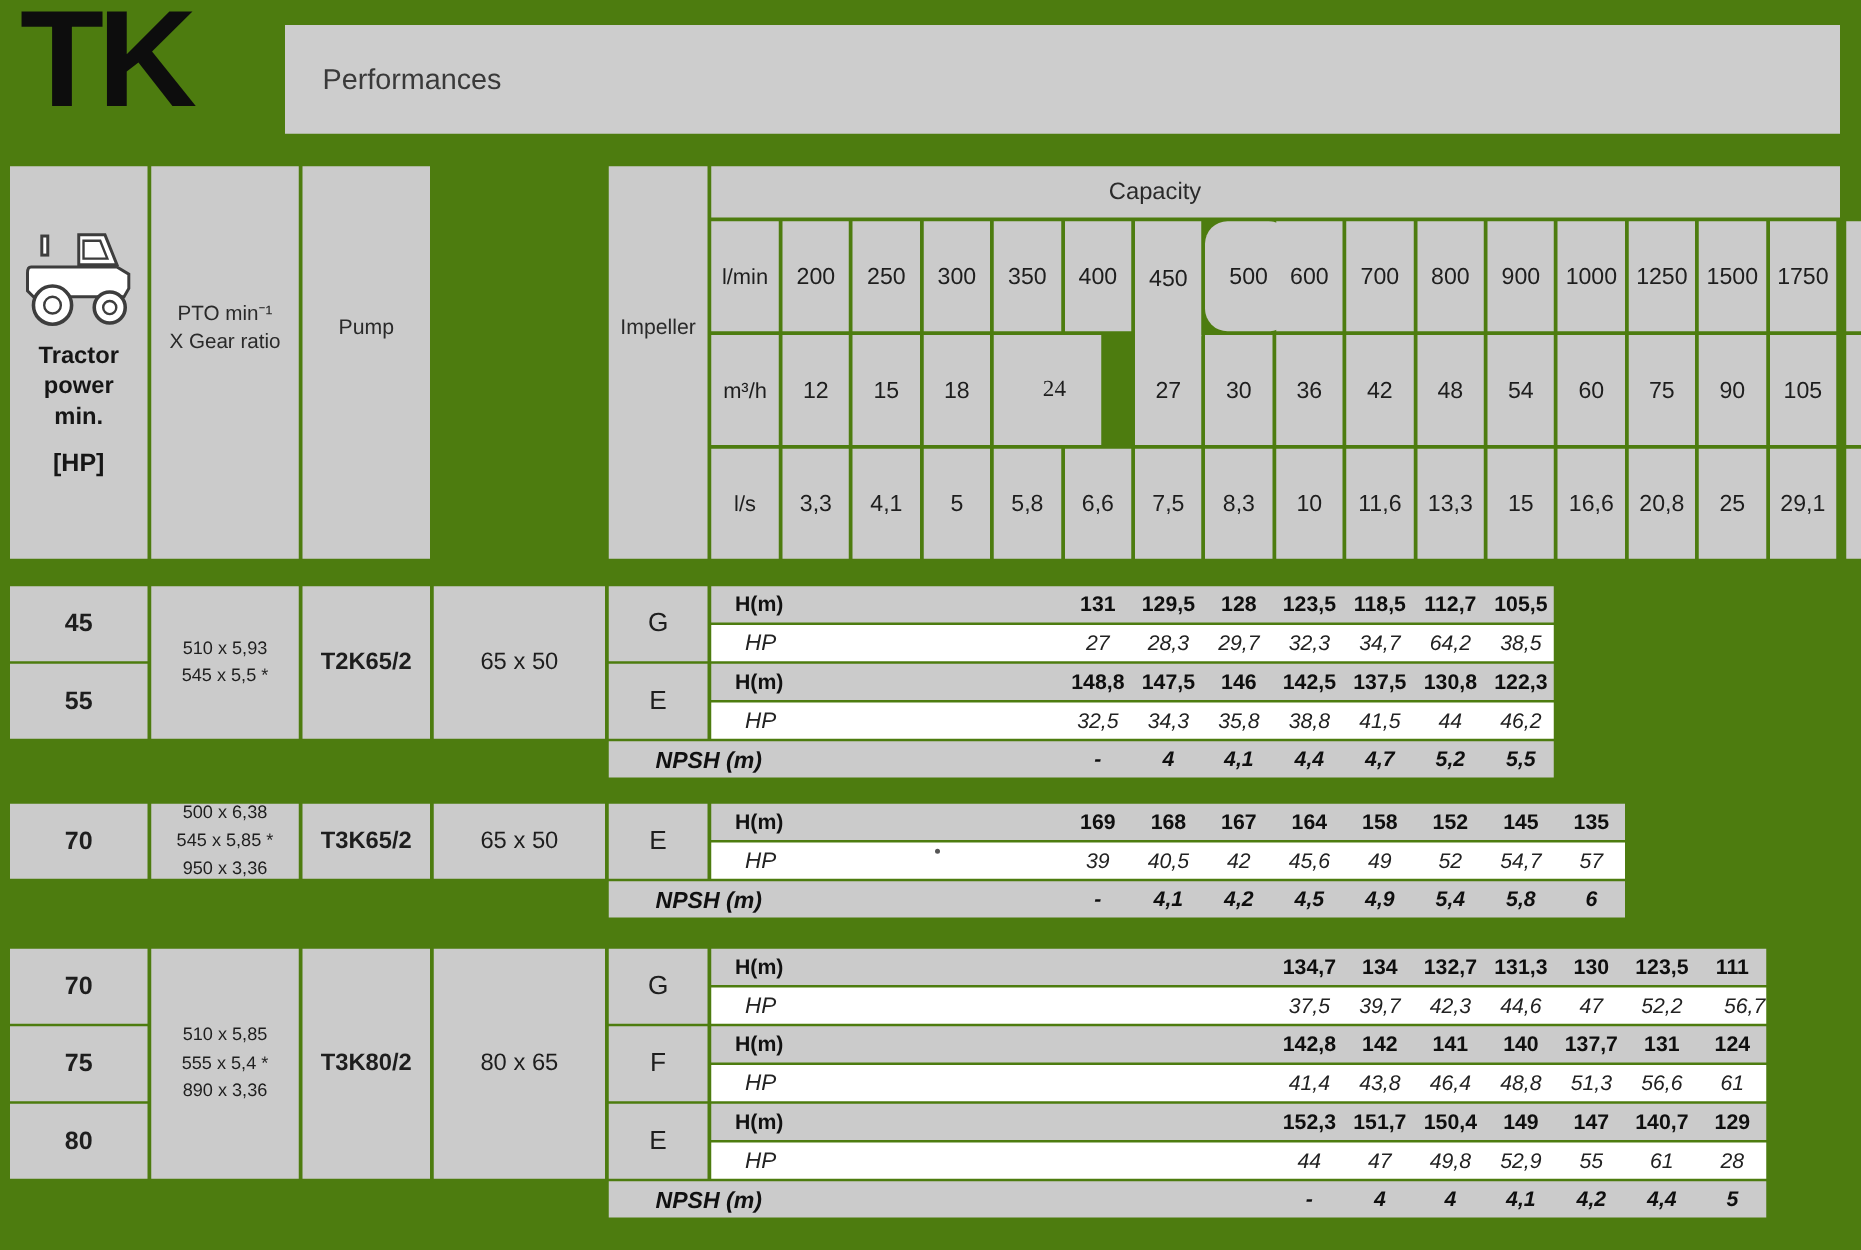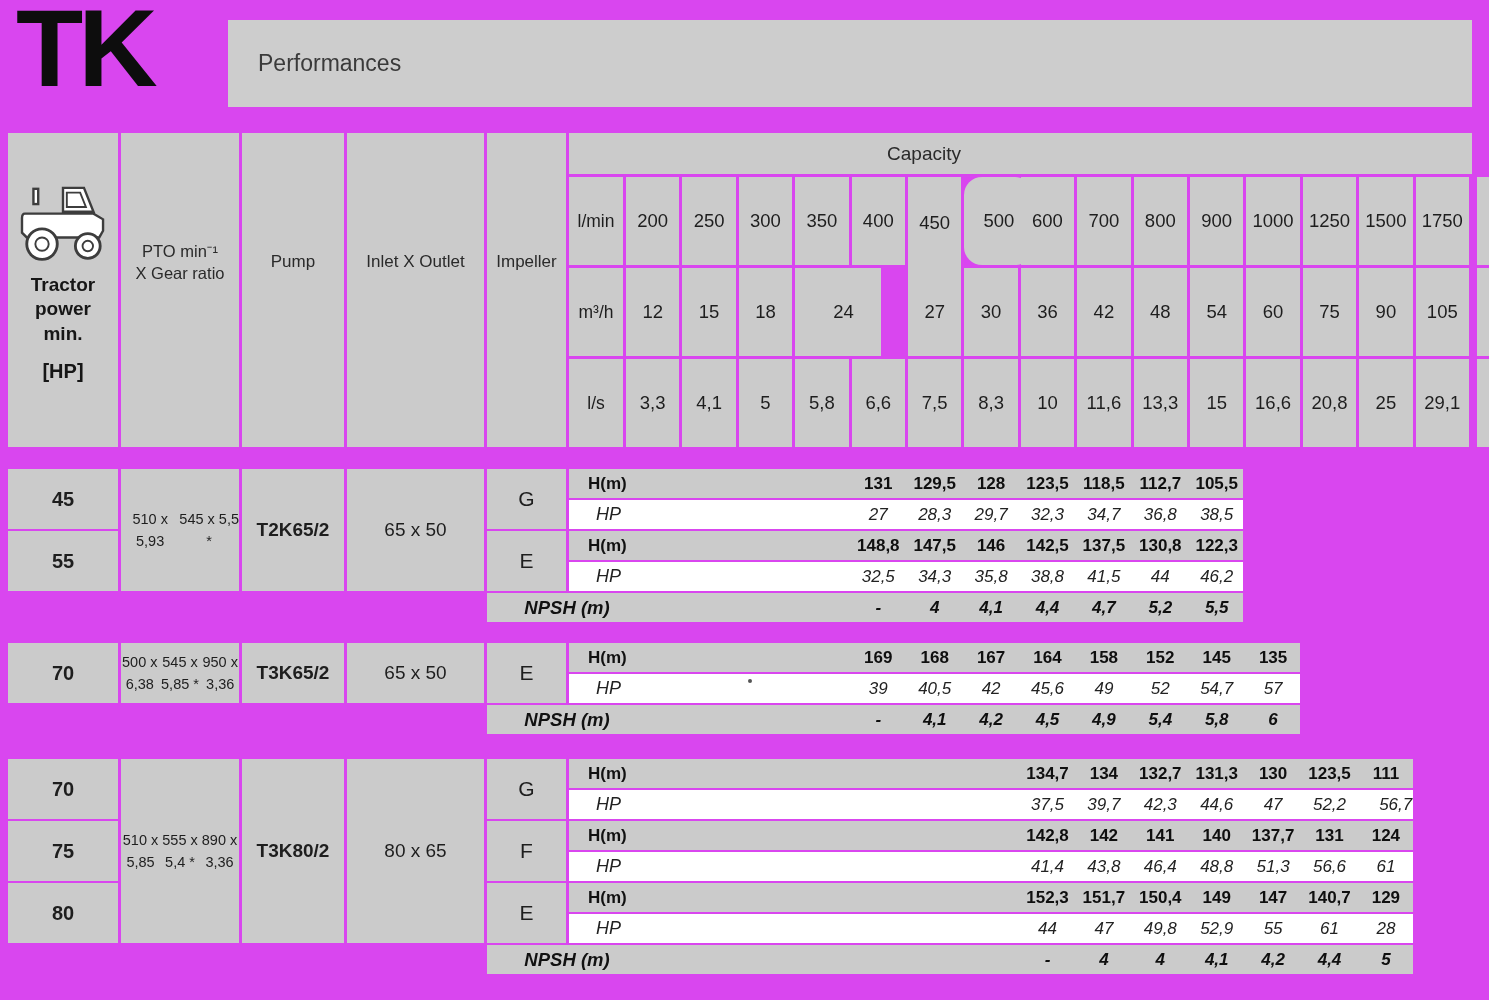--- a/index.html
+++ b/index.html
@@ -1,16 +1,16 @@
 <!DOCTYPE html>
 <html><head>
 <meta charset="utf-8">
 <style>
   html,body{margin:0;padding:0;background:#fff;}
-  .canvas{position:relative;width:1489px;height:1000px;background:#d946ef;overflow:hidden;
+  .canvas{position:relative;width:1489px;height:1000px;background:#4d7c0f;overflow:hidden;
           font-family:"Liberation Sans",sans-serif;color:#1e1e1e;}
   .abs{position:absolute;box-sizing:border-box;}
   .gcell{background:#cbcbcb;display:flex;align-items:center;justify-content:center;text-align:center;}
   .band{background:#cbcbcb;}
   .wband{background:#ffffff;}
   .logo{left:16px;top:-10px;font-size:110px;font-weight:800;letter-spacing:-5px;color:#0d0d0d;line-height:1.05;}
   .perf-bar{left:228px;top:20px;width:1244px;height:87px;background:#cdcdcd;display:flex;align-items:center;}
   .perf-title{font-size:23px;color:#3a3a3a;padding-left:30px;}
   
   #hdr-hp{left:8px;top:133px;width:110px;height:314px;flex-direction:column;justify-content:flex-start;padding-top:52px;}
@@ -21,21 +21,21 @@
   #hdr-cap{left:569px;top:133px;width:903px;height:41px;background:#cbcbcb;display:flex;align-items:center;}
   .cap-span{display:inline-block;width:710px;text-align:center;font-size:19px;color:#2a2a2a;}
   .hdr-label{font-size:17px;color:#2a2a2a;transform:translateY(-28px);}
   .pto-lines{transform:translateY(-28px);font-size:16.5px;line-height:1.35;text-align:center;color:#2a2a2a;}
   .tractor-name{font-size:19px;font-weight:bold;line-height:1.28;margin-top:6px;width:90px;text-align:center;color:#161616;}
   .hp-bracket{font-size:20px;font-weight:bold;margin-top:14px;color:#161616;}
   
   .unitlbl{font-size:17.5px;}
   .num{font-size:18.5px;}
   .hpv{font-size:20px;font-weight:bold;}
-  .pto{font-size:14.5px;line-height:1.55;flex-direction:row;}
+  .pto{font-size:14.5px;line-height:1.55;flex-direction:column;}
   .pump{font-size:19px;font-weight:bold;}
   .io{font-size:19px;}
   .implt{font-size:21px;}
   .rlabel-h{font-size:17px;font-weight:bold;display:flex;align-items:center;padding-left:19px;color:#111;}
   .rlabel-hp{font-size:18px;font-style:italic;display:flex;align-items:center;padding-left:27px;color:#222;}
   .npsh-label{font-size:18.5px;font-weight:bold;font-style:italic;display:flex;align-items:center;justify-content:center;color:#111;}
   .dval{font-size:17px;font-weight:bold;display:flex;align-items:center;justify-content:center;color:#0f0f0f;}
   .ival{font-size:17px;font-style:italic;font-weight:normal;display:flex;align-items:center;justify-content:center;color:#222;}
   .nval{font-size:17px;font-weight:bold;font-style:italic;display:flex;align-items:center;justify-content:center;color:#0f0f0f;}
   .speck{left:748px;top:679px;width:4px;height:4px;background:#555;border-radius:50%;}
@@ -70,23 +70,20 @@
       <circle cx="72" cy="64" r="5.5" fill="#fff" stroke="#3d3d3d" stroke-width="2"></circle>
     </svg>
     <div class="tractor-name">Tractor power min.</div>
     <div class="hp-bracket">[HP]</div>
   </div>
 
   <div id="hdr-pump" class="abs gcell">
     <span class="hdr-label">Pump</span>
   </div>
 
-  <div id="hdr-inlet" class="abs gcell">
-    <span class="hdr-label">Inlet X Outlet</span>
-  </div>
 
   <div id="hdr-cap" class="abs">
     <span class="cap-span">Capacity</span>
   </div>
 
   <div id="hdr-imp" class="abs gcell">
     <span class="hdr-label">Impeller</span>
   </div>
 
   <div id="unit-rows">
@@ -105,21 +102,21 @@
       <div class="abs gcell num" style="left: 1246.4px; top: 177px; width: 53.4px; height: 88px;">1000</div>
       <div class="abs gcell num" style="left: 1302.8px; top: 177px; width: 53.4px; height: 88px;">1250</div>
       <div class="abs gcell num" style="left: 1359.2px; top: 177px; width: 53.4px; height: 88px;">1500</div>
       <div class="abs gcell num" style="left: 1415.6px; top: 177px; width: 53.4px; height: 88px;">1750</div>
       <div class="abs gcell" style="left: 1477px; top: 177px; width: 12px; height: 88px;"></div>
       <div class="abs gcell unitlbl" style="left: 569px; top: 268px; width: 54px; height: 88px;">m³/h</div>
       <div class="abs gcell num" style="left: 626px; top: 268px; width: 53.4px; height: 88px;">12</div>
       <div class="abs gcell num" style="left: 682.4px; top: 268px; width: 53.4px; height: 88px;">15</div>
       <div class="abs gcell num" style="left: 738.8px; top: 268px; width: 53.4px; height: 88px;">18</div>
       <div class="abs gcell num" style="left: 795.2px; top: 268px; width: 53.4px; height: 88px;">21</div>
-      <div class="abs gcell num" style="left: 806px; top: 268px; width: 75px; height: 88px;">24</div>
+      <div class="abs gcell num" style="left: 806px; top: 268px; width: 75px; height: 88px; font-family: Liberation Serif, serif;">24</div>
       <div class="abs gcell num" style="left: 908px; top: 268px; width: 53.4px; height: 88px;">27</div>
       <div class="abs gcell num" style="left: 964.4px; top: 268px; width: 53.4px; height: 88px;">30</div>
       <div class="abs gcell num" style="left: 1020.8px; top: 268px; width: 53.4px; height: 88px;">36</div>
       <div class="abs gcell num" style="left: 1077.2px; top: 268px; width: 53.4px; height: 88px;">42</div>
       <div class="abs gcell num" style="left: 1133.6px; top: 268px; width: 53.4px; height: 88px;">48</div>
       <div class="abs gcell num" style="left: 1190px; top: 268px; width: 53.4px; height: 88px;">54</div>
       <div class="abs gcell num" style="left: 1246.4px; top: 268px; width: 53.4px; height: 88px;">60</div>
       <div class="abs gcell num" style="left: 1302.8px; top: 268px; width: 53.4px; height: 88px;">75</div>
       <div class="abs gcell num" style="left: 1359.2px; top: 268px; width: 53.4px; height: 88px;">90</div>
       <div class="abs gcell num" style="left: 1415.6px; top: 268px; width: 53.4px; height: 88px;">105</div>
@@ -161,21 +158,21 @@
       <div class="abs dval" style="left: 1077.2px; top: 469px; width: 53.4px; height: 29px;">118,5</div>
       <div class="abs dval" style="left: 1133.6px; top: 469px; width: 53.4px; height: 29px;">112,7</div>
       <div class="abs dval" style="left: 1190px; top: 469px; width: 53.4px; height: 29px;">105,5</div>
       <div class="abs wband" style="left: 569px; top: 500px; width: 674.4px; height: 29px;"></div>
       <div class="abs rlabel-hp" style="left: 569px; top: 500px; width: 120px; height: 29px;">HP</div>
       <div class="abs ival" style="left: 851.6px; top: 500px; width: 53.4px; height: 29px;">27</div>
       <div class="abs ival" style="left: 908px; top: 500px; width: 53.4px; height: 29px;">28,3</div>
       <div class="abs ival" style="left: 964.4px; top: 500px; width: 53.4px; height: 29px;">29,7</div>
       <div class="abs ival" style="left: 1020.8px; top: 500px; width: 53.4px; height: 29px;">32,3</div>
       <div class="abs ival" style="left: 1077.2px; top: 500px; width: 53.4px; height: 29px;">34,7</div>
-      <div class="abs ival" style="left: 1133.6px; top: 500px; width: 53.4px; height: 29px;">36,8</div>
+      <div class="abs ival" style="left: 1133.6px; top: 500px; width: 53.4px; height: 29px;">64,2</div>
       <div class="abs ival" style="left: 1190px; top: 500px; width: 53.4px; height: 29px;">38,5</div>
       <div class="abs gcell implt" style="left: 487px; top: 531px; width: 79px; height: 60px;">E</div>
       <div class="abs band" style="left: 569px; top: 531px; width: 674.4px; height: 29px;"></div>
       <div class="abs rlabel-h" style="left: 569px; top: 531px; width: 120px; height: 29px;">H(m)</div>
       <div class="abs dval" style="left: 851.6px; top: 531px; width: 53.4px; height: 29px;">148,8</div>
       <div class="abs dval" style="left: 908px; top: 531px; width: 53.4px; height: 29px;">147,5</div>
       <div class="abs dval" style="left: 964.4px; top: 531px; width: 53.4px; height: 29px;">146</div>
       <div class="abs dval" style="left: 1020.8px; top: 531px; width: 53.4px; height: 29px;">142,5</div>
       <div class="abs dval" style="left: 1077.2px; top: 531px; width: 53.4px; height: 29px;">137,5</div>
       <div class="abs dval" style="left: 1133.6px; top: 531px; width: 53.4px; height: 29px;">130,8</div>

